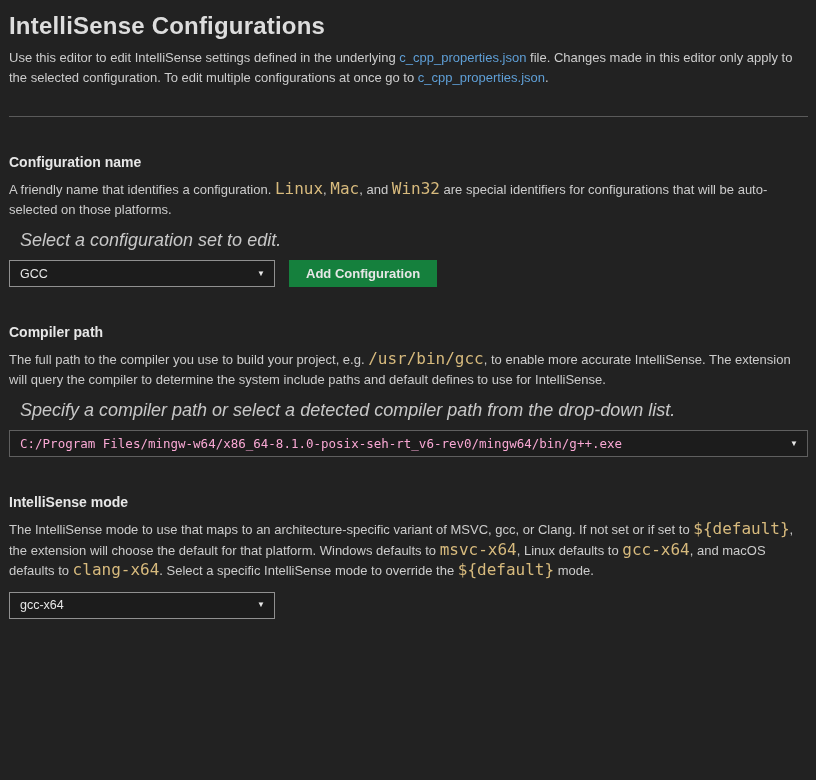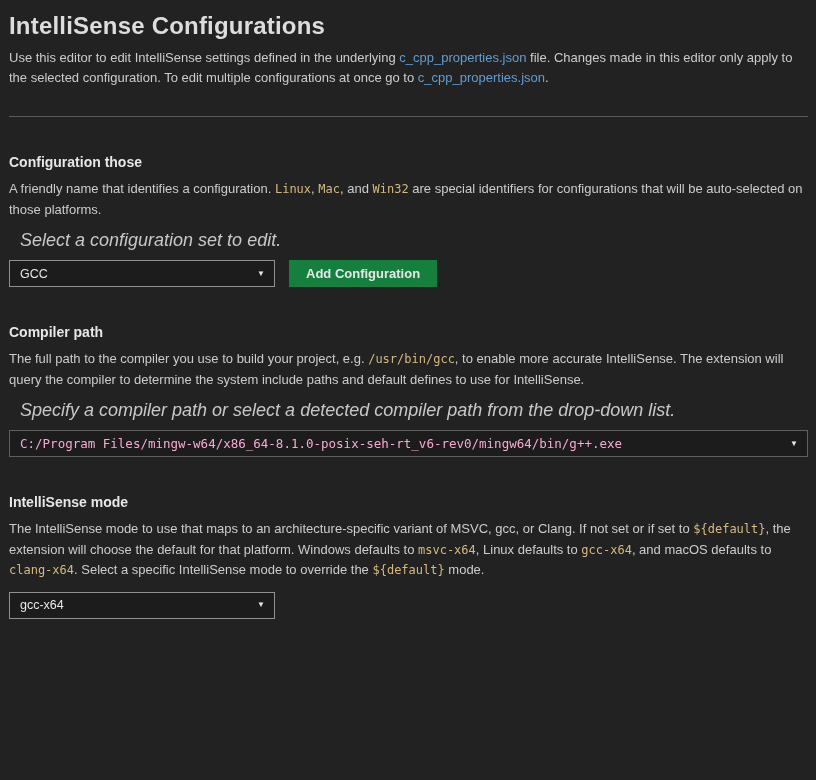--- a/index.html
+++ b/index.html
@@ -19,21 +19,21 @@
     margin: 2px 0 8px;
     letter-spacing: 0.2px;
   }
   .desc {
     font-size: 13px;
     line-height: 19.5px;
     color: #cccccc;
   }
   .desc .code, .code {
     font-family: "DejaVu Sans Mono", monospace;
-    font-size: 12px;
+    font-size: 16px;
     color: #d7ba7d;
   }
   .desc .link {
     color: #5f9fd6;
     text-decoration: none;
     cursor: pointer;
     margin-top: 19px;
   }
   hr.divider {
     border: none;
@@ -106,21 +106,21 @@
 
 <div class="page">
 
   <h1 class="title">IntelliSense Configurations</h1>
 
   <p class="desc"><span>Use this editor to edit IntelliSense settings defined in the underlying </span><a class="link">c_cpp_properties.json</a><span> file. Changes made in this editor only apply to the selected configuration. To edit multiple configurations at once go to </span><a class="link">c_cpp_properties.json</a><span>.</span></p>
 
   <hr class="divider">
 
   <section>
-    <h3>Configuration those</h3>
+    <h3>Configuration name</h3>
     <p class="desc"><span>A friendly name that identifies a configuration. </span><span class="code">Linux</span><span>, </span><span class="code">Mac</span><span>, and </span><span class="code">Win32</span><span> are special identifiers for configurations that will be auto-selected on those platforms.</span></p>
     <p class="hint">Select a configuration set to edit.</p>
     <div class="row">
       <div class="select">
         <span class="value">GCC</span>
         <span class="arrow">▼</span>
       </div>
       <button class="btn">Add Configuration</button>
     </div>
   </section>

